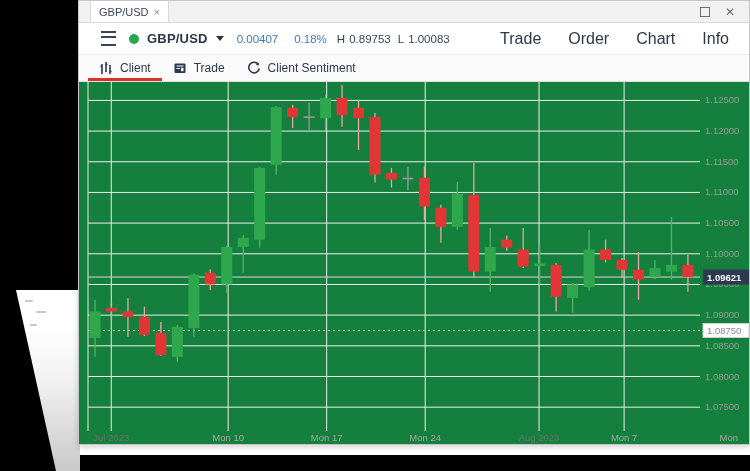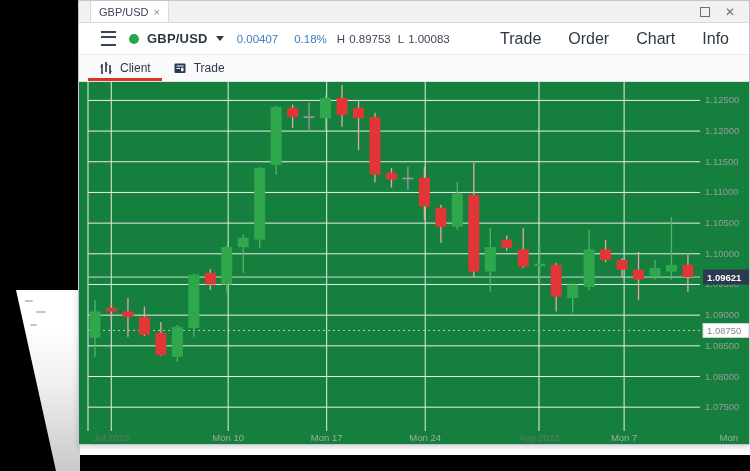--- a/index.html
+++ b/index.html
@@ -105,20 +105,27 @@
       <span class="lbl">Client</span>
     </div>
     <div class="vtab">
       <svg width="14" height="14" viewBox="0 0 14 14">
         <rect x="1.5" y="2.5" width="11" height="9.5" rx="1" fill="#2e3850"></rect>
         <line x1="3.5" y1="5" x2="10.5" y2="5" stroke="#fff" stroke-width="1"></line>
         <line x1="3.5" y1="7.5" x2="7" y2="7.5" stroke="#fff" stroke-width="1"></line>
         <rect x="8" y="6.8" width="2.5" height="3.4" fill="#fff"></rect>
       </svg>
       <span class="lbl">Trade</span>
+    </div>
+    <div class="vtab">
+      <svg width="14" height="14" viewBox="0 0 14 14">
+        <path d="M11.2 3.2 A5.3 5.3 0 1 0 12.3 7.5" fill="none" stroke="#2e3850" stroke-width="1.6"></path>
+        <path d="M11.8 1.2 L11.8 4.4 L8.8 4.0 Z" fill="#2e3850"></path>
+      </svg>
+      <span class="lbl">Client Sentiment</span>
     </div>
   </div>
 
   <div id="chart-wrap">
     <svg id="chart-svg" width="670" height="366">
         <line x1="9" x2="621" y1="18.4067796610163" y2="18.4067796610163" stroke="#ececec" stroke-width="1"></line>
         <text x="626" y="21.4067796610163" fill="#9a9a9a" font-size="9.5">1.12500</text>
         <line x1="9" x2="621" y1="49.0847457627106" y2="49.0847457627106" stroke="#ececec" stroke-width="1"></line>
         <text x="626" y="52.0847457627106" fill="#9a9a9a" font-size="9.5">1.12000</text>
         <line x1="9" x2="621" y1="79.76271186440624" y2="79.76271186440624" stroke="#ececec" stroke-width="1"></line>

